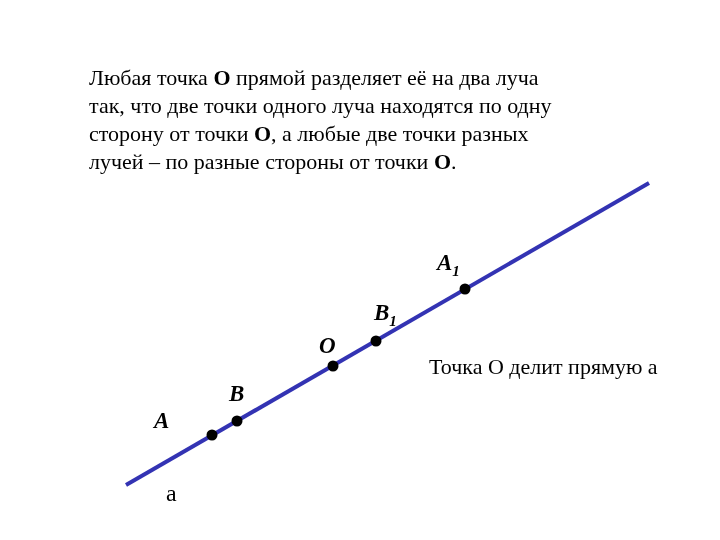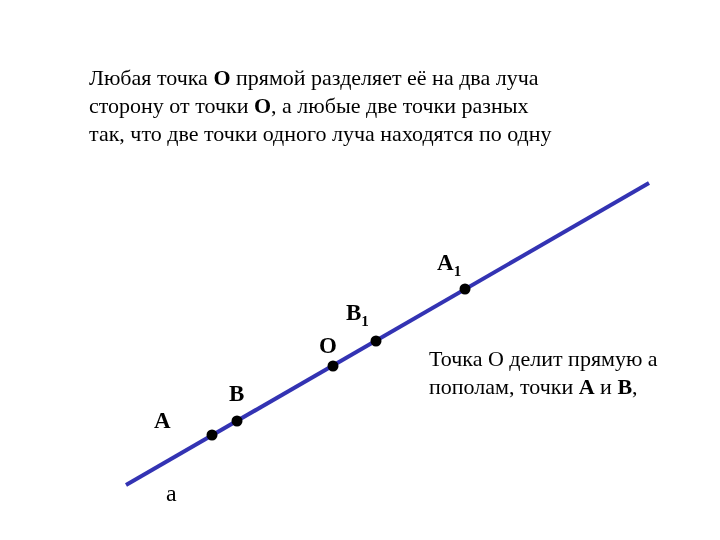--- a/index.html
+++ b/index.html
@@ -24,21 +24,21 @@
     top: 23px;
     width: 560px;
     font-size: 22px;
     line-height: 28px;
   }
   .intro .tline { white-space: nowrap; }
   
   .note {
     position: absolute;
     left: 429px;
-    top: 304px;
+    top: 312px;
     width: 285px;
     font-size: 22px;
     line-height: 28px;
   }
   .note .tline { white-space: nowrap; }
   b { font-weight: bold; }
   sub.tsub {
     font-size: 14px;
     line-height: 0;
     vertical-align: -5px;
@@ -48,20 +48,21 @@
     position: absolute;
     left: 0;
     top: 0;
   }
   .plabel {
     position: absolute;
     font-size: 23px;
     font-weight: bold;
     line-height: 1;
     white-space: nowrap;
+    font-style: italic;
   }
   .plabel sub.lsub {
     font-size: 15px;
     line-height: 0;
     vertical-align: -6px;
   }
   .line-label {
     position: absolute;
     left: 166px;
     top: 440px;
@@ -70,39 +71,39 @@
     line-height: 1;
   }
 </style>
 </head>
 <body>
 
 <div class="slide">
 
   <div class="intro">
     <div class="tline"><span>Любая точка </span><b>О</b><span> прямой разделяет её на два луча</span></div>
+    <div class="tline"><span>так, что две точки одного луча находятся по одну</span></div>
     <div class="tline"><span>сторону от точки </span><b>О</b><span>, а любые две точки разных</span></div>
-    <div class="tline"><span>так, что две точки одного луча находятся по одну</span></div>
+    <div class="tline"><span>лучей – по разные стороны от точки </span><b>О</b><span>.</span></div>
   </div>
 
   <svg class="diagram-svg" width="720" height="540" viewBox="0 0 720 540">
     <line x1="126" y1="444" x2="649" y2="142" stroke-width="4" stroke="#3333b3"></line>
     <circle cx="212" cy="394" r="5.5" fill="#000000"></circle>
     <circle cx="237" cy="380" r="5.5" fill="#000000"></circle>
     <circle cx="333" cy="325" r="5.5" fill="#000000"></circle>
     <circle cx="376" cy="300" r="5.5" fill="#000000"></circle>
     <circle cx="465" cy="248" r="5.5" fill="#000000"></circle>
   </svg>
 
   <div class="plabel" style="left:154px; top:368px;"><span>А</span><sub class="lsub"></sub></div>
   <div class="plabel" style="left:229px; top:341px;"><span>В</span><sub class="lsub"></sub></div>
   <div class="plabel" style="left:319px; top:293px;"><span>О</span><sub class="lsub"></sub></div>
-  <div class="plabel" style="left:346px; top:260px;"><span>В</span><sub class="lsub">1</sub></div>
+  <div class="plabel" style="left:374px; top:260px;"><span>В</span><sub class="lsub">1</sub></div>
   <div class="plabel" style="left:437px; top:210px;"><span>А</span><sub class="lsub">1</sub></div>
 
   <div class="line-label">а</div>
 
   <div class="note">
     <div class="tline"><span>Точка О делит прямую а</span></div>
-    <div class="tline"><span>пополам, точки </span><b>А</b><span> и </span><b>В</b><span>,</span></div>
   </div>
 
 </div>
 
 </body></html>

